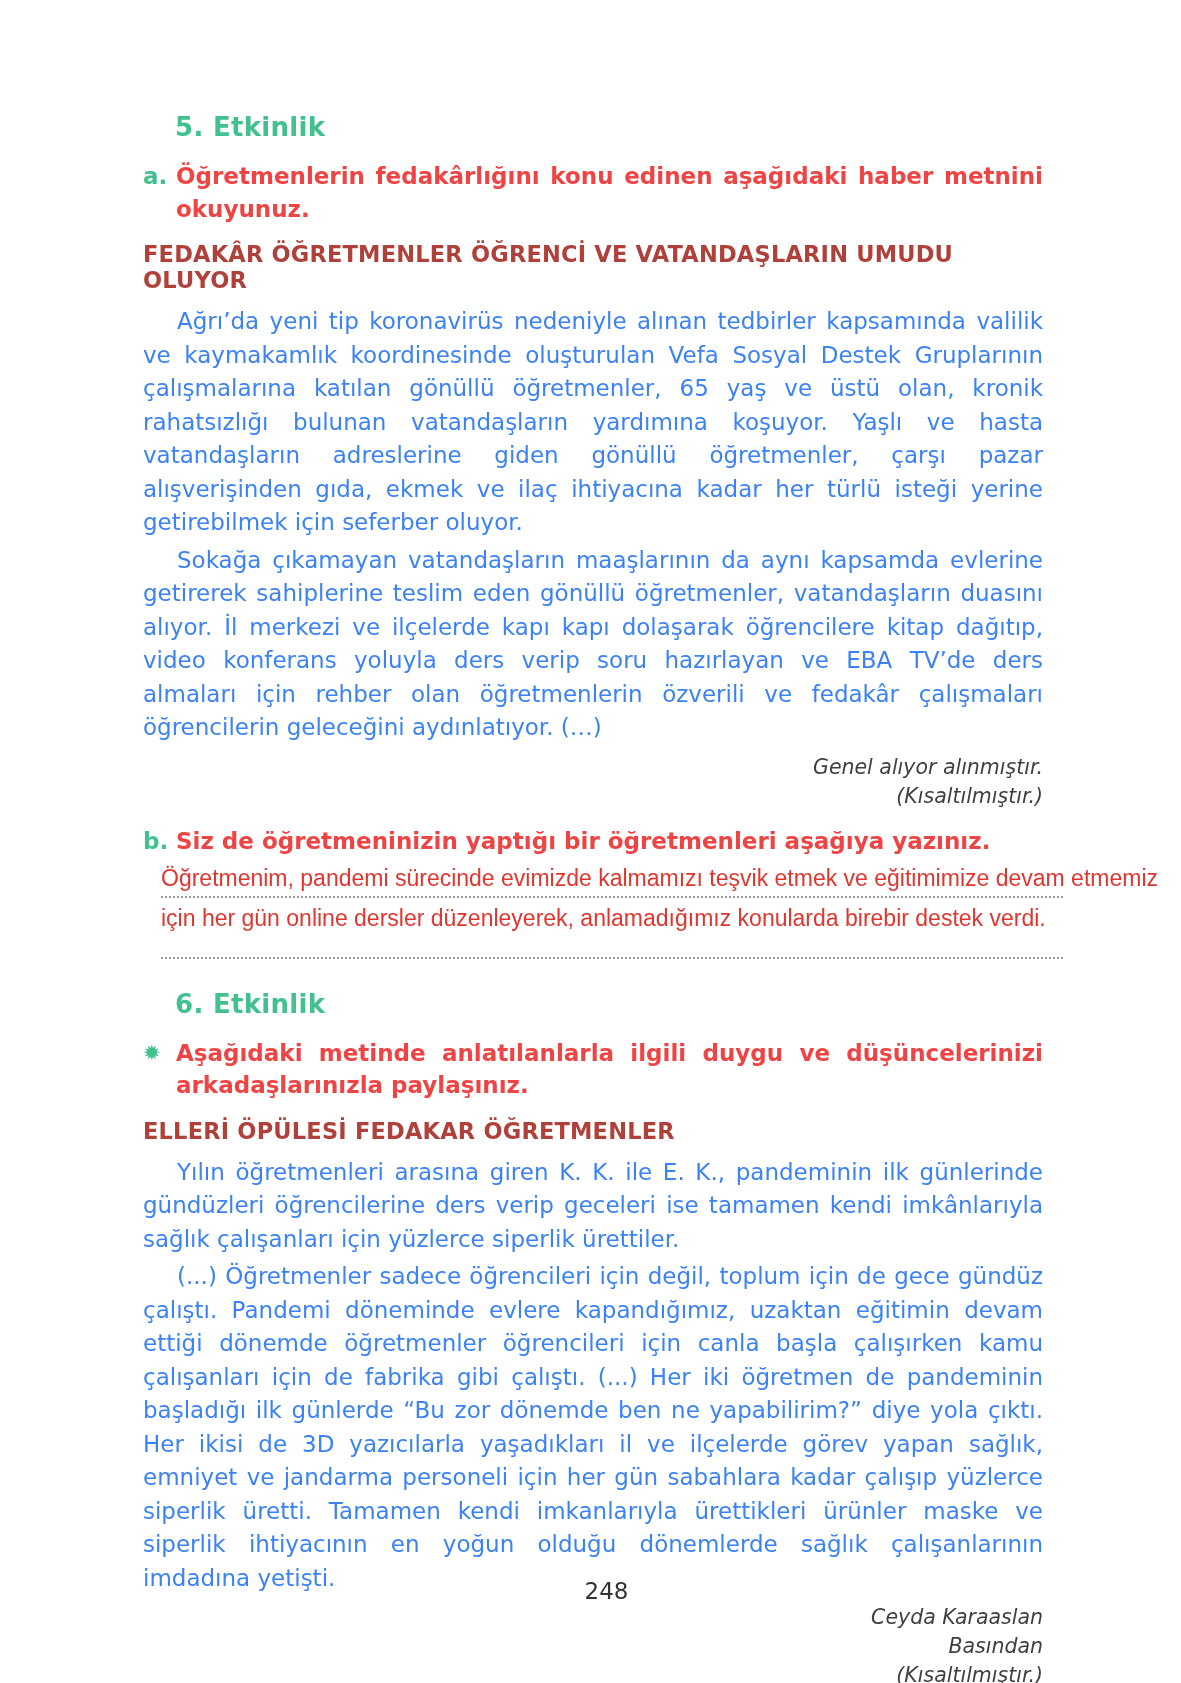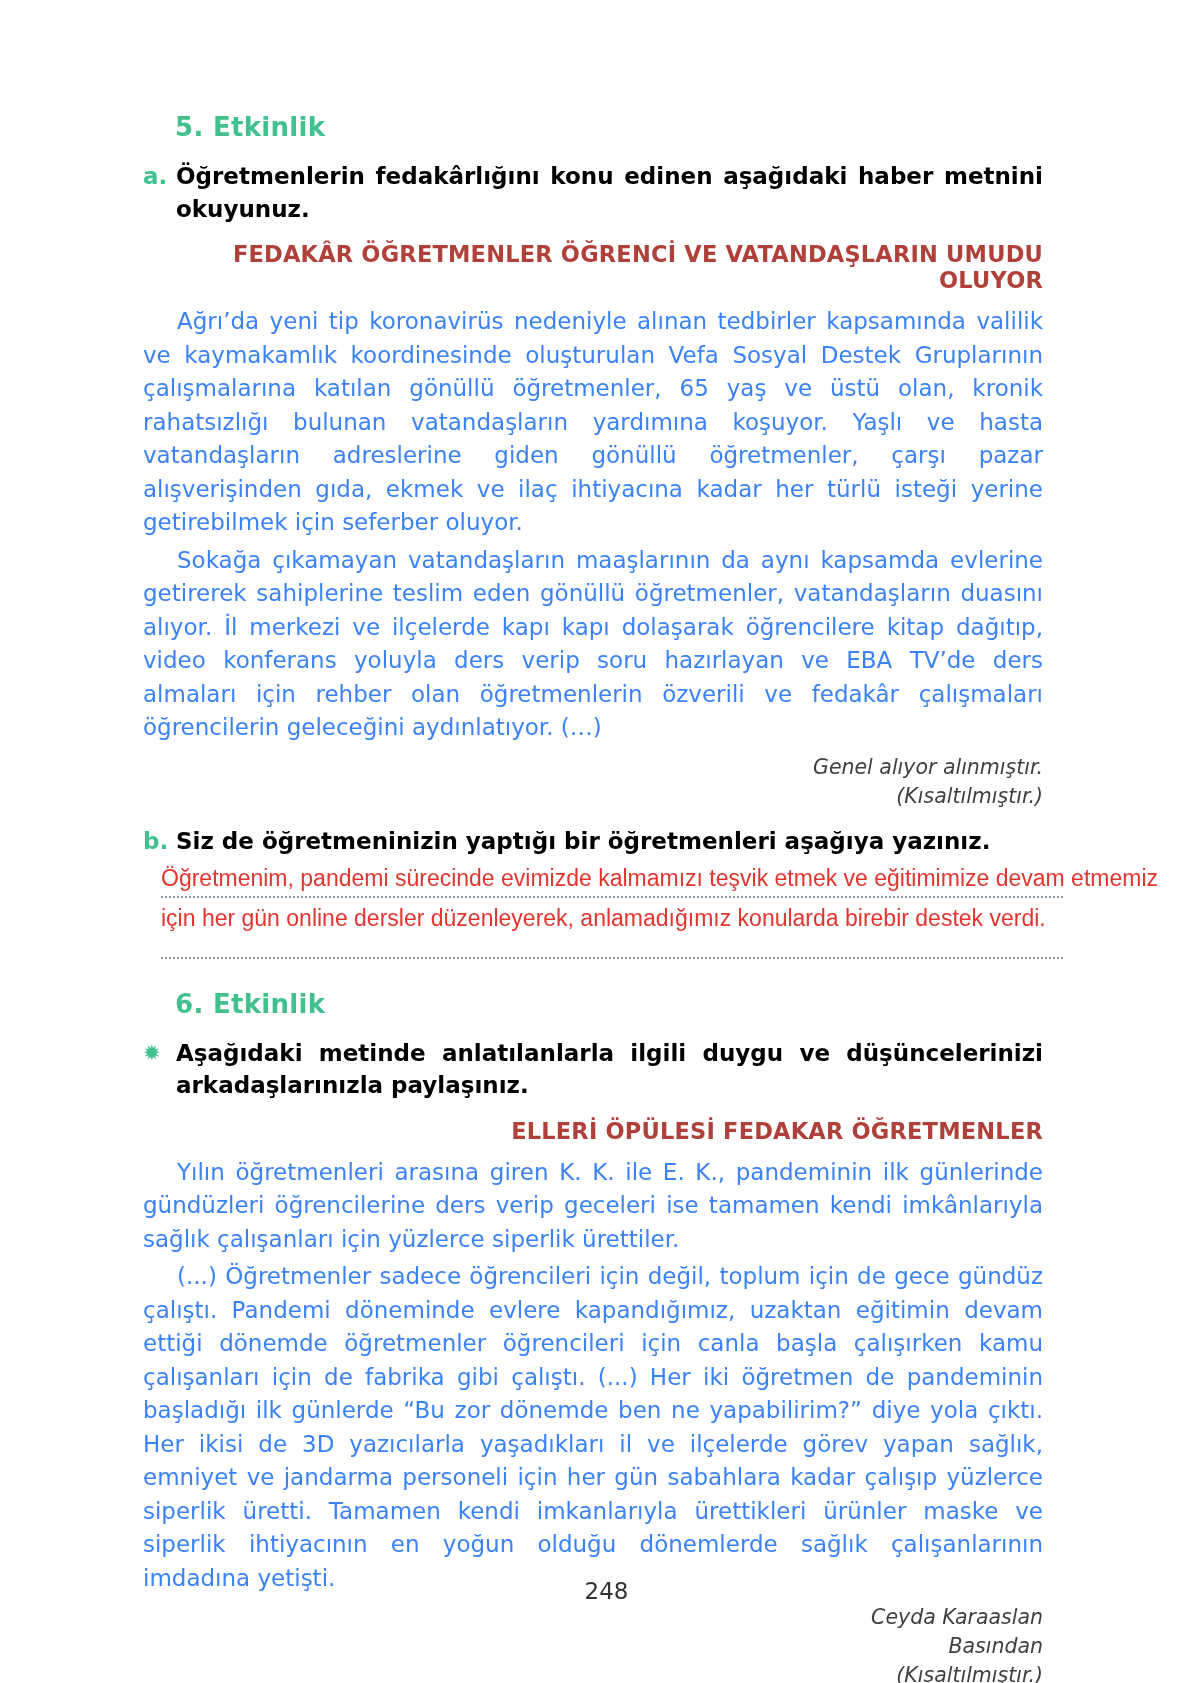--- a/index.html
+++ b/index.html
@@ -39,28 +39,28 @@
     line-height: 1.42;
   }
   .star-marker {
     color: #42c18e;
     font-size: 21px;
     width: 33px;
     flex: 0 0 33px;
     line-height: 1.55;
   }
   .item-text {
-    color: #000000;
+    color: #ef4444;
     font-weight: bold;
     font-size: 23px;
     line-height: 1.42;
     text-align: justify;
   }
   .headline {
-    text-align: right;
+    text-align: left;
     color: #af403a;
     font-weight: bold;
     font-size: 22.5px;
     margin: 16px 0 12px 0;
     letter-spacing: 0.2px;
   }
   .para {
     font-size: 23px;
     color: #3b82f6;
     line-height: 33.5px;

